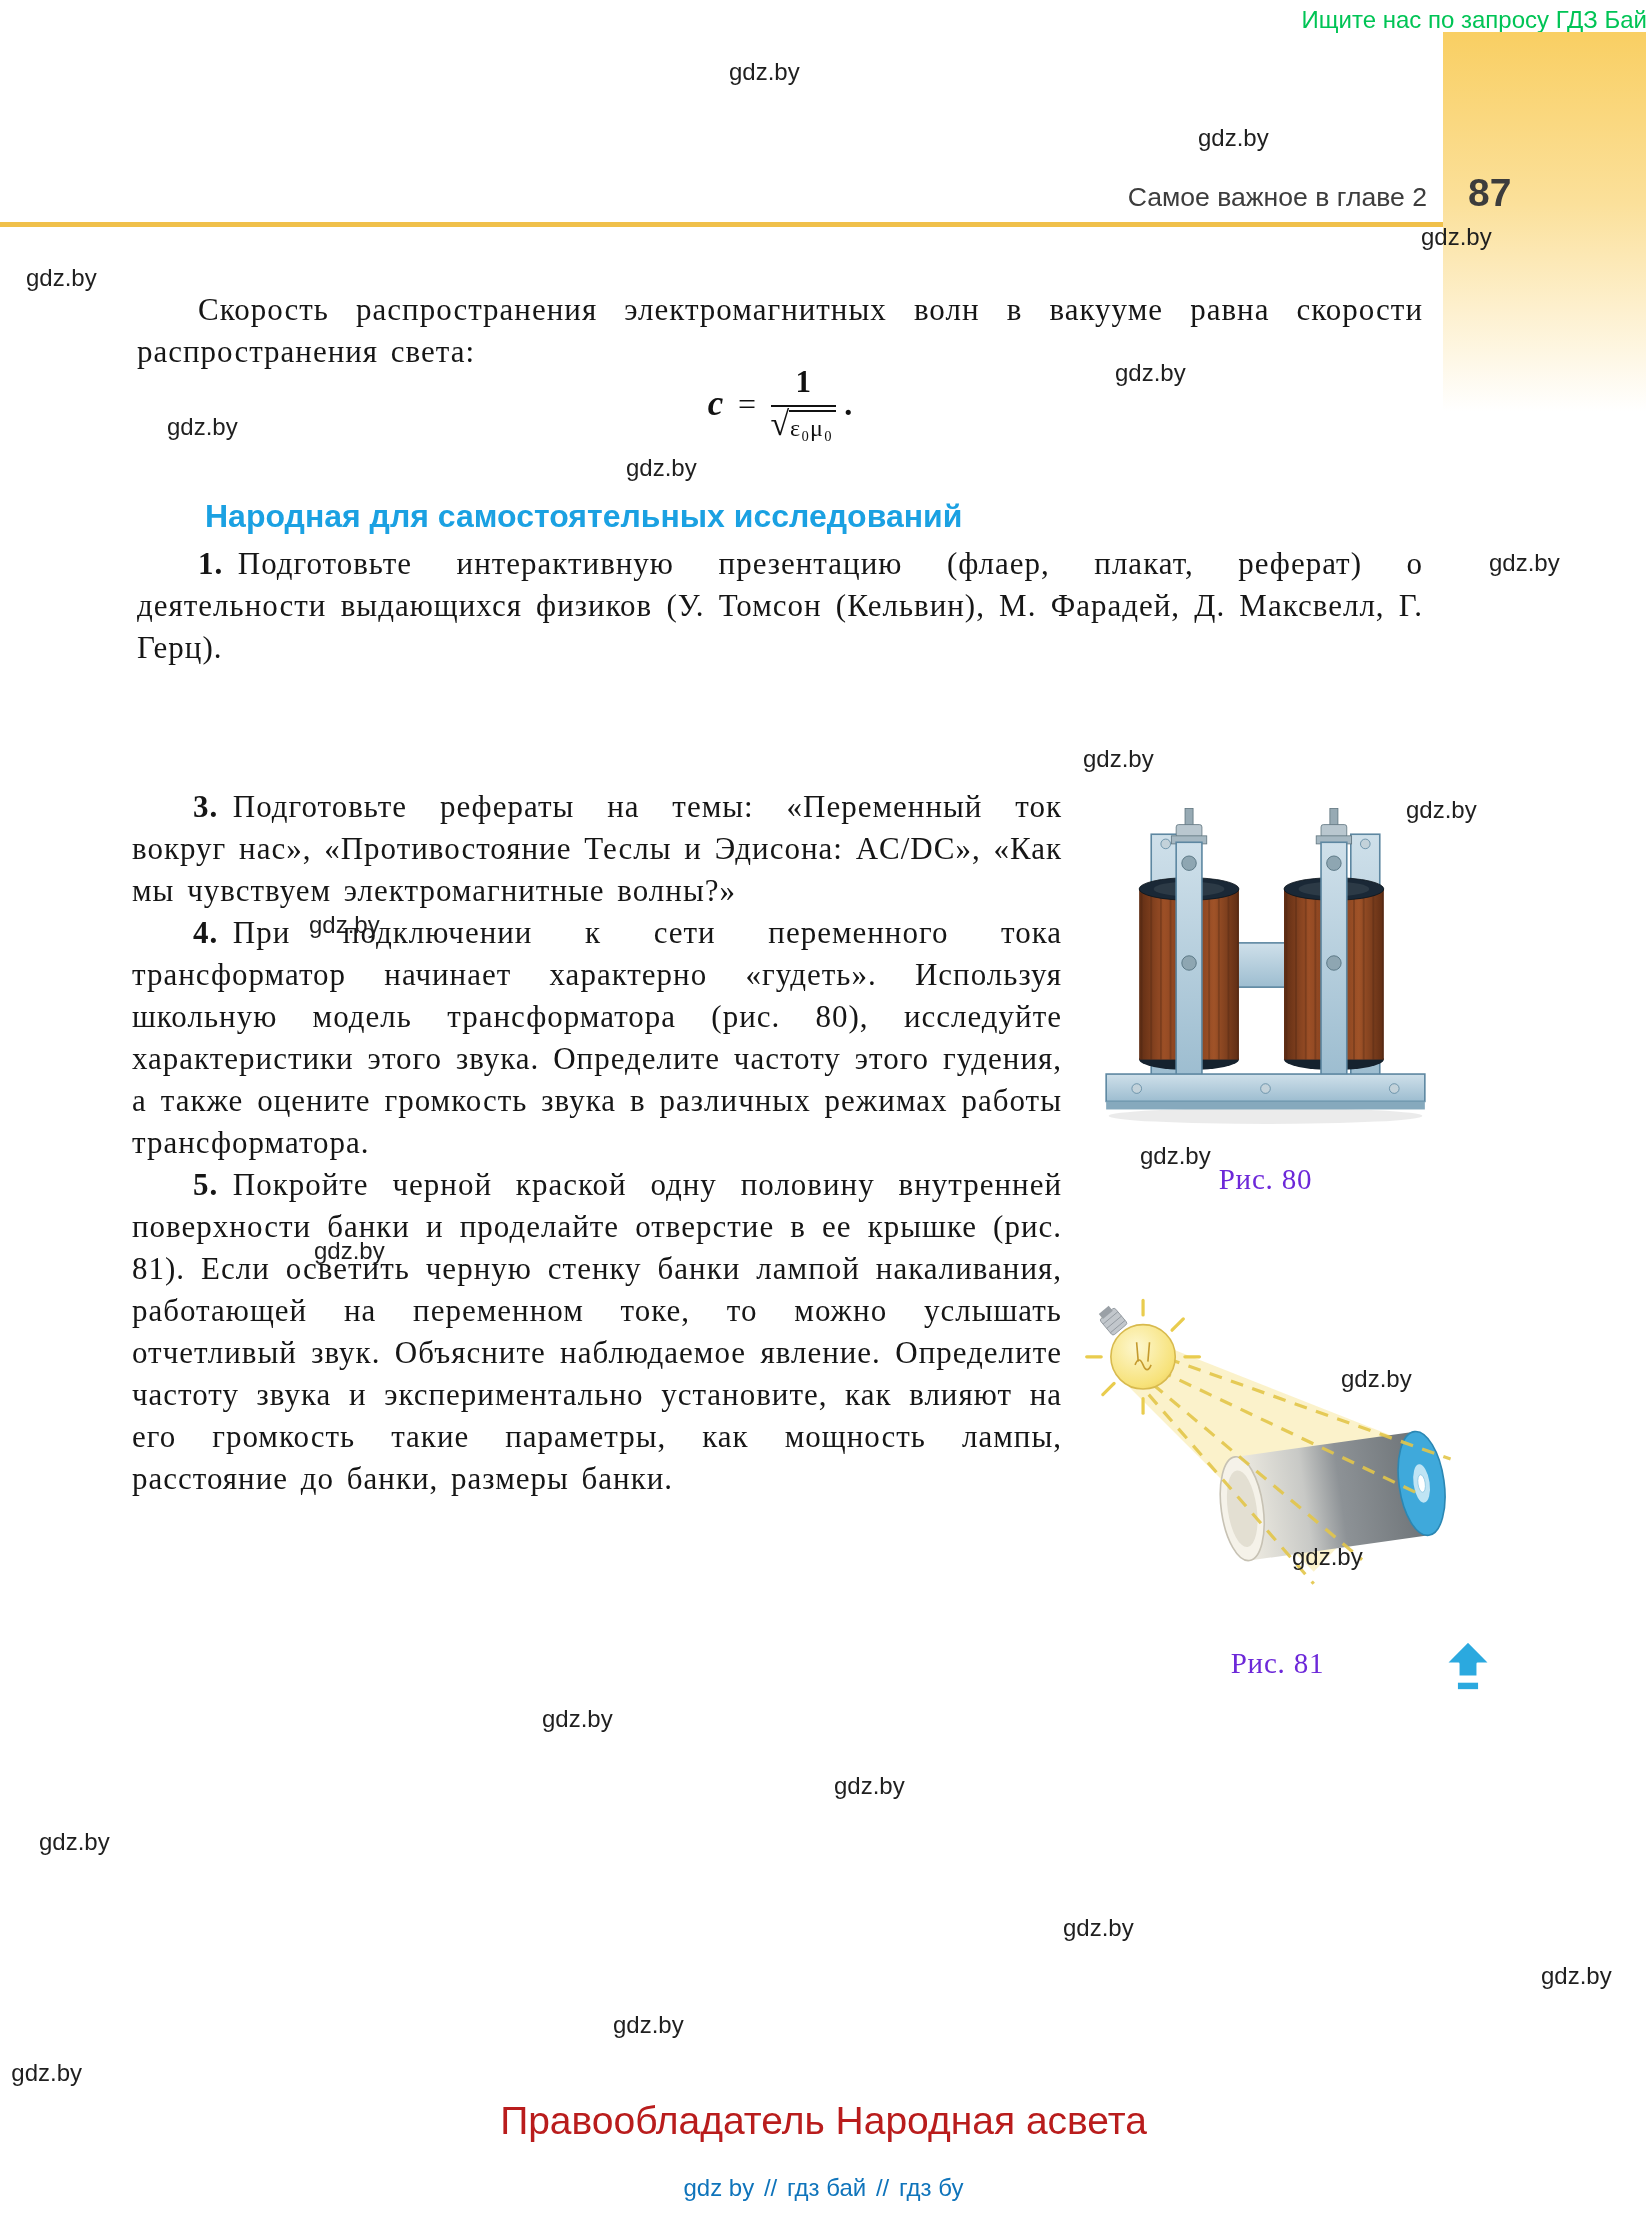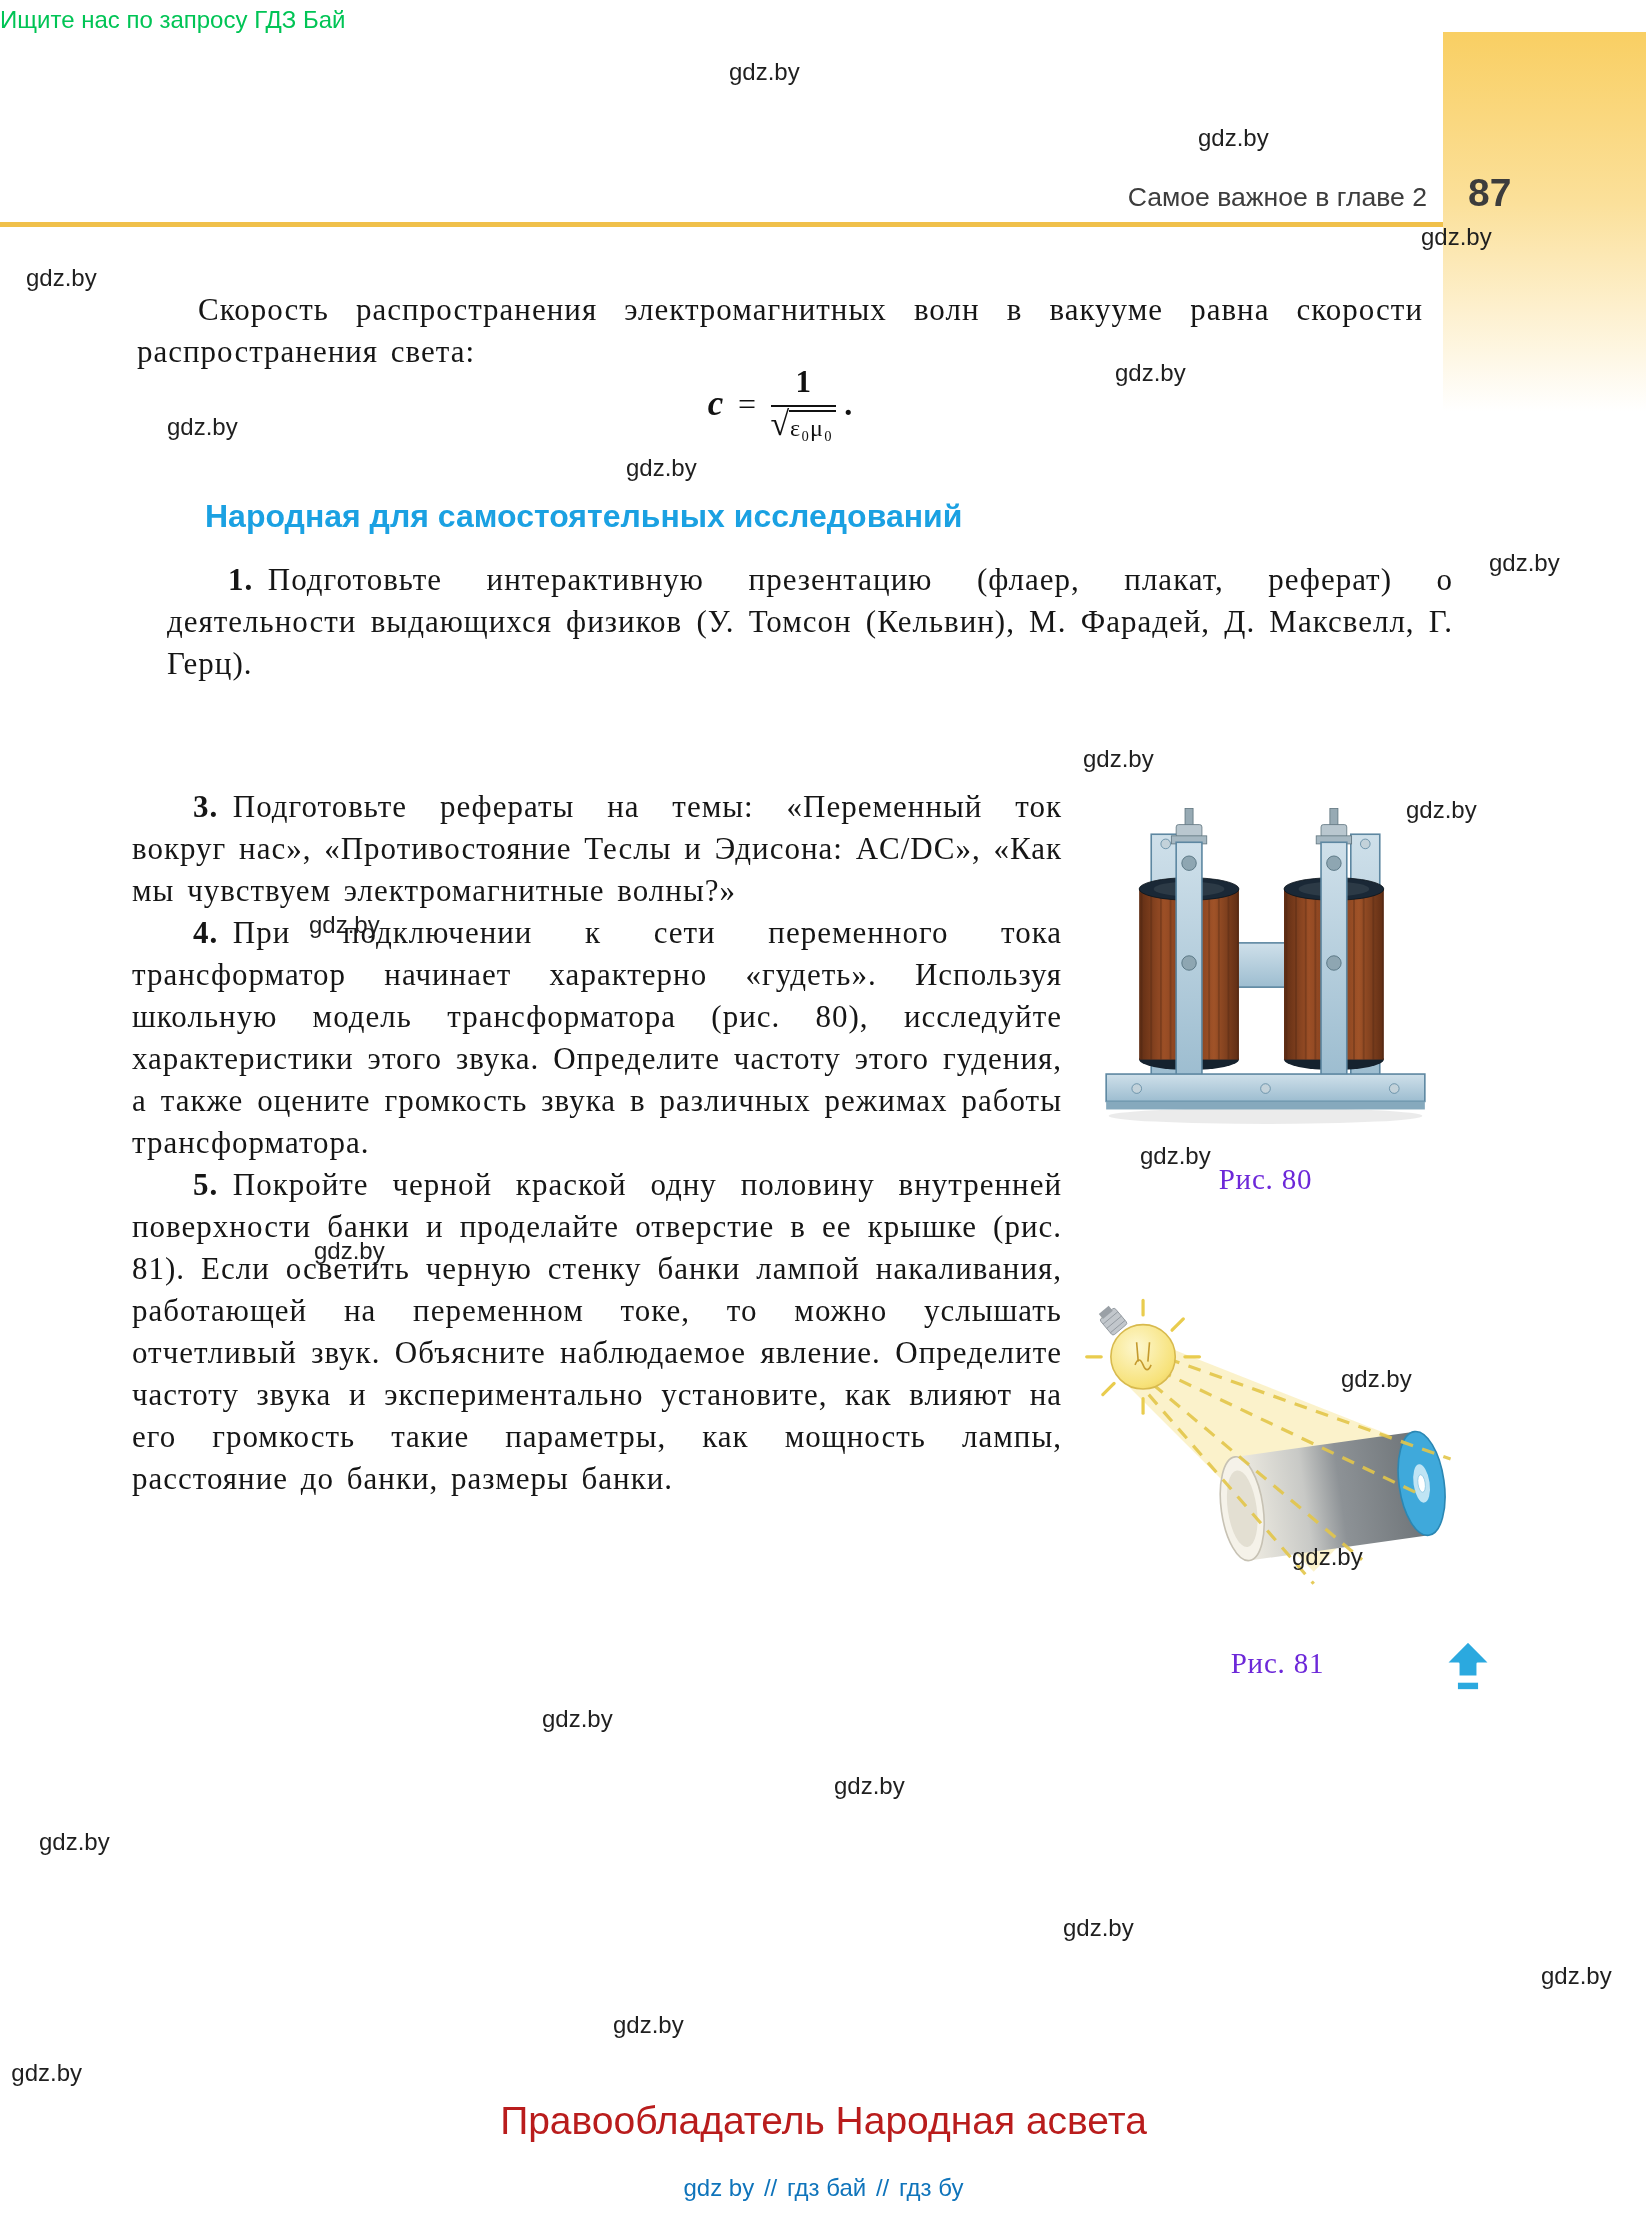--- a/index.html
+++ b/index.html
@@ -1,20 +1,20 @@
 <!DOCTYPE html>
 <html style="font-size:13px"><head>
 <meta charset="utf-8">
 <style>
   html,body{margin:0;padding:0;background:#ffffff;}
   body{width:1647px;height:2216px;position:relative;overflow:hidden;
        font-family:"Liberation Serif", serif;color:#1b1b1b;}
   .abs{position:absolute;}
   
-  .banner{top:6.4px;left:0;width:100%;text-align:left;
+  .banner{top:6.4px;left:0;width:100%;text-align:right;
           font-family:"Liberation Sans", sans-serif;font-size:24px;color:#00c455;}
   
   .wm{position:absolute;font-family:"Liberation Sans", sans-serif;font-size:24px;
       color:#1f1f1f;z-index:6;white-space:nowrap;}
   
   .corner-box{left:1443px;top:32px;width:204px;height:379px;z-index:2;
               background:linear-gradient(180deg,#f9cf63 0%,#fbe09a 45%,#ffffff 100%);}
   .page-num{left:1468px;top:171px;z-index:3;font-family:"Liberation Sans", sans-serif;
             font-weight:bold;font-size:39px;color:#3c3c3c;}
   .chapter-note{left:806px;top:182px;width:621px;text-align:right;z-index:3;
@@ -32,21 +32,21 @@
   .num{display:block;font-size:31px;font-weight:bold;padding:0 8px 4.8px;border-bottom:2.4px solid #111;}
   .den{display:flex;justify-content:center;align-items:flex-start;padding-top:3.2px;}
   .sqrt-sign{font-size:34px;line-height:1;transform:translateY(-3.2px);}
   .radicand{border-top:2.4px solid #111;font-size:24px;padding:1.6px 3.2px 0 0.8px;line-height:1.2;letter-spacing:0.8px;}
   .f-dot{font-weight:bold;font-size:32px;vertical-align:middle;margin-left:4.8px;}
   
   .section-title{left:205px;top:498px;width:1048px;
                  font-family:"Liberation Sans", sans-serif;font-weight:bold;
                  font-size:32px;color:#1ba1e2;z-index:3;}
   
-  .tasks-wide{left:137px;top:559px;width:1286px;z-index:3;margin-left:30px;}
+  .tasks-wide{left:137px;top:543px;width:1286px;z-index:3;}
   .tasks-narrow{left:132px;top:786px;width:930px;z-index:3;}
   .task{margin:0;text-indent:61px;}
   .tnum{font-weight:bold;margin-right:14.5px;}
   
   .fig80{left:1088px;top:794px;width:355px;z-index:3;}
   .fig81{left:1072px;top:1294px;width:411px;z-index:3;}
   .fig-caption{text-align:center;font-size:29px;color:#6d28d9;margin-top:27px;
                letter-spacing:0.8px;}
   .up-arrow{left:1439px;top:1638px;width:58px;height:58px;z-index:4;cursor:pointer;}
   

